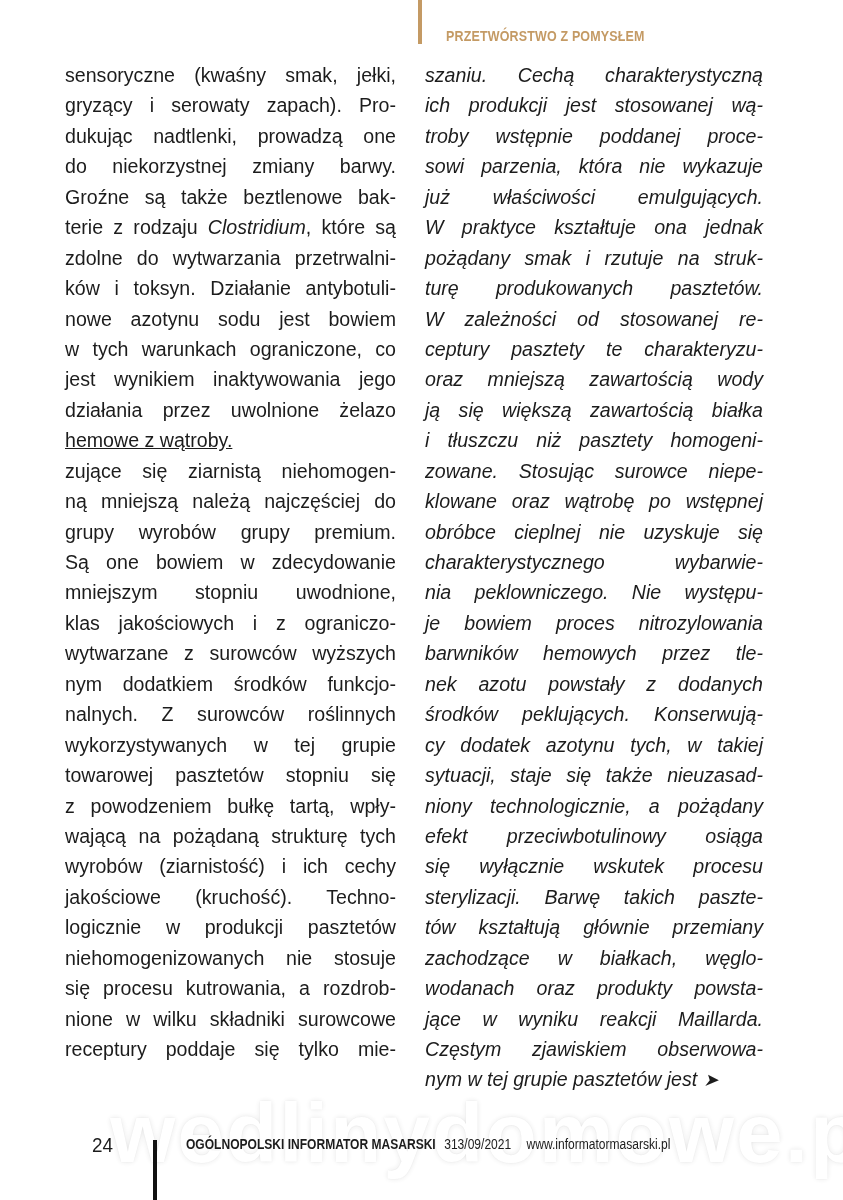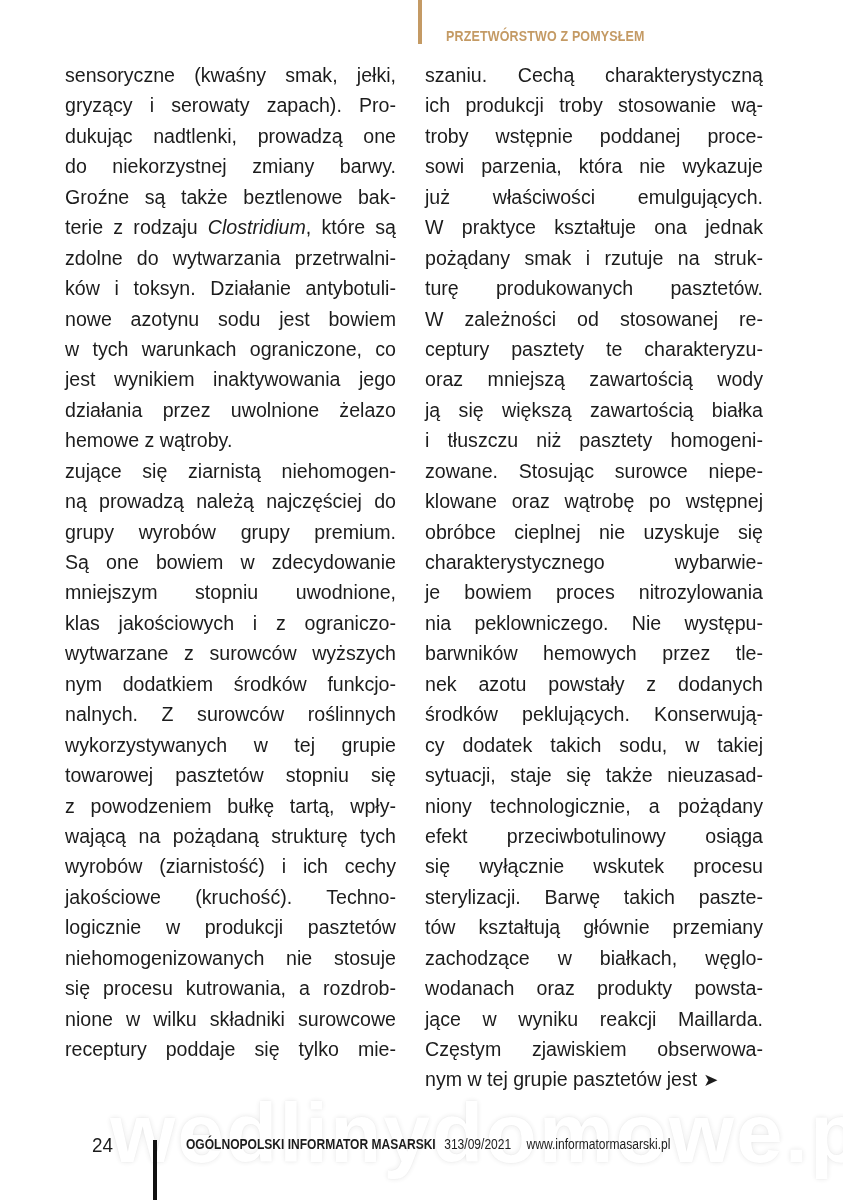--- a/index.html
+++ b/index.html
@@ -1,23 +1,23 @@
 <!DOCTYPE html>
 <html><head>
 <meta charset="utf-8">
 <style>
   html, body { margin: 0; padding: 0; background: #ffffff; }
   body { width: 843px; height: 1200px; position: relative; overflow: hidden; font-family: "Liberation Sans", sans-serif; color: #1c1c1c; }
   .header-bar { position: absolute; left: 418px; top: 0; width: 4px; height: 44px; background: #c49a64; }
   .section-title { position: absolute; left: 446px; top: 28px; font-family: "Liberation Sans", sans-serif; font-weight: bold; font-size: 14.5px; letter-spacing: 0.2px; color: #c49a64; transform: scaleX(0.86); transform-origin: left center; white-space: nowrap; }
   .column { position: absolute; top: 60px; font-size: 19.6px; line-height: 30.45px; }
   .col-left { left: 65px; width: 331px; }
-  .col-right { left: 425px; width: 338px; }
+  .col-right { left: 425px; width: 338px; font-style: italic; }
   .line { display: block; text-align: justify; text-align-last: justify; white-space: nowrap; height: 30.45px; overflow: visible; }
-  .line.last { text-align-last: left; }
+  .line.last { text-align-last: left; text-decoration: underline; }
   .line span.j { display: block; text-align: justify; text-align-last: justify; }
   .line.last span.j { text-align-last: left; }
   em { font-style: italic; }
   .continue-arrow { font-size: 18px; margin-left: 6px; }
   .watermark { position: absolute; left: 110px; top: 1085px; font-family: "Liberation Sans", sans-serif; font-weight: bold; font-size: 84px; letter-spacing: 2px; color: #ffffff; opacity: 0.88; text-shadow: 0 0 6px rgba(0,0,0,0.10), 0 0 2px rgba(0,0,0,0.08); white-space: nowrap; pointer-events: none; }
   .page-number { position: absolute; left: 92px; top: 1133px; font-size: 21px; color: #1c1c1c; transform: scaleX(0.9); transform-origin: left; }
   .footer-rule { position: absolute; left: 153px; top: 1140px; width: 4px; height: 60px; background: #111111; }
   .footer-text { position: absolute; left: 186px; top: 1136px; font-size: 14px; white-space: nowrap; color: #1c1c1c; transform: scaleX(0.86); transform-origin: left; }
   .footer-pub { font-weight: bold; }
   .footer-issue { margin-left: 6px; }
@@ -66,21 +66,21 @@
     <span class="line">
       <span class="j">działania przez uwolnione żelazo</span>
     </span>
     <span class="line last">
       <span class="j">hemowe z wątroby.</span>
     </span>
     <span class="line">
       <span class="j">zujące się ziarnistą niehomogen-</span>
     </span>
     <span class="line">
-      <span class="j">ną prowadzą należą najczęściej do</span>
+      <span class="j">ną mniejszą należą najczęściej do</span>
     </span>
     <span class="line">
       <span class="j">grupy wyrobów grupy premium.</span>
     </span>
     <span class="line">
       <span class="j">Są one bowiem w zdecydowanie</span>
     </span>
     <span class="line">
       <span class="j">mniejszym stopniu uwodnione,</span>
     </span>
@@ -128,21 +128,21 @@
     </span>
     <span class="line">
       <span class="j">receptury poddaje się tylko mie-</span>
     </span>
   </div>
 <div class="column col-right" id="col-right">
     <span class="line">
       <span class="j">szaniu. Cechą charakterystyczną</span>
     </span>
     <span class="line">
-      <span class="j">ich produkcji troby stosowanie wą-</span>
+      <span class="j">ich produkcji jest stosowanej wą-</span>
     </span>
     <span class="line">
       <span class="j">troby wstępnie poddanej proce-</span>
     </span>
     <span class="line">
       <span class="j">sowi parzenia, która nie wykazuje</span>
     </span>
     <span class="line">
       <span class="j">już właściwości emulgujących.</span>
     </span>
@@ -176,36 +176,36 @@
     <span class="line">
       <span class="j">klowane oraz wątrobę po wstępnej</span>
     </span>
     <span class="line">
       <span class="j">obróbce cieplnej nie uzyskuje się</span>
     </span>
     <span class="line">
       <span class="j">charakterystycznego wybarwie-</span>
     </span>
     <span class="line">
+      <span class="j">nia peklowniczego. Nie występu-</span>
+    </span>
+    <span class="line">
       <span class="j">je bowiem proces nitrozylowania</span>
     </span>
     <span class="line">
-      <span class="j">nia peklowniczego. Nie występu-</span>
-    </span>
-    <span class="line">
       <span class="j">barwników hemowych przez tle-</span>
     </span>
     <span class="line">
       <span class="j">nek azotu powstały z dodanych</span>
     </span>
     <span class="line">
       <span class="j">środków peklujących. Konserwują-</span>
     </span>
     <span class="line">
-      <span class="j">cy dodatek takich sodu, w takiej</span>
+      <span class="j">cy dodatek azotynu tych, w takiej</span>
     </span>
     <span class="line">
       <span class="j">sytuacji, staje się także nieuzasad-</span>
     </span>
     <span class="line">
       <span class="j">niony technologicznie, a pożądany</span>
     </span>
     <span class="line">
       <span class="j">efekt przeciwbotulinowy osiąga</span>
     </span>

